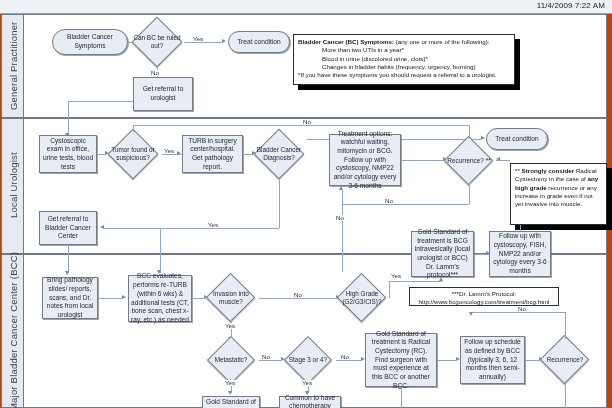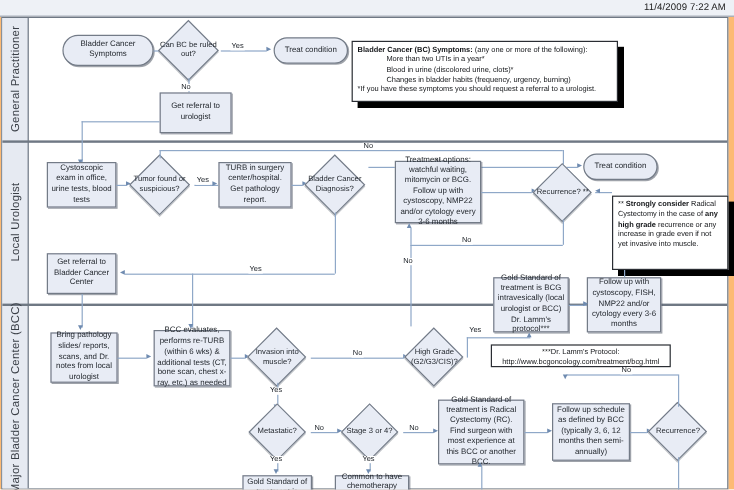--- a/index.html
+++ b/index.html
@@ -4,21 +4,21 @@
 <style>
   * { box-sizing: border-box; }
   html, body { margin:0; padding:0; }
   body {
     width:612px; height:408px;
     font-family:"Liberation Sans", sans-serif;
     background:#ffffff;
     overflow:hidden;
     position:relative;
   }
-  #page { position:relative; width:612px; height:408px; background:#fdba74; }
+  #page { position:relative; width:612px; height:408px; background:#c2410c; }
 
   
   .hdr {
     position:absolute; left:0; top:0; width:612px; height:14px;
     background:#eef1f6;
     border-bottom:1px solid #9aa3b0;
   }
   .hdr .ts {
     position:absolute; right:7px; top:1px;
     font-size:8px; color:#1a1a1a; letter-spacing:.1px;

